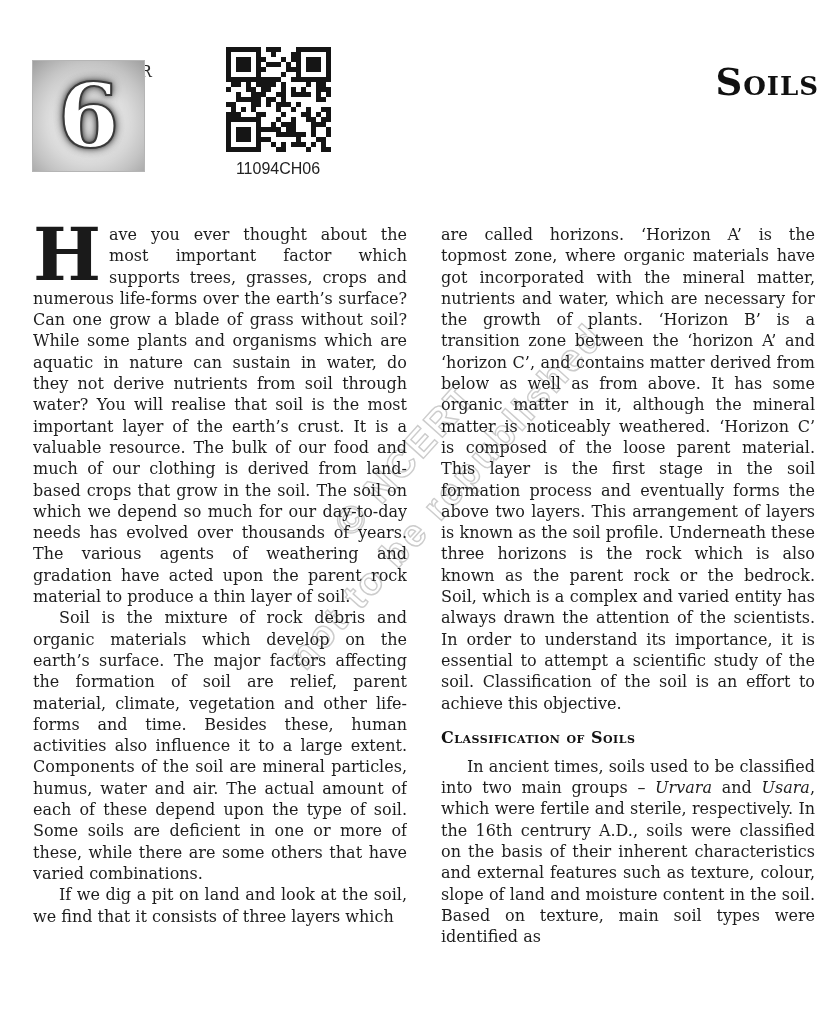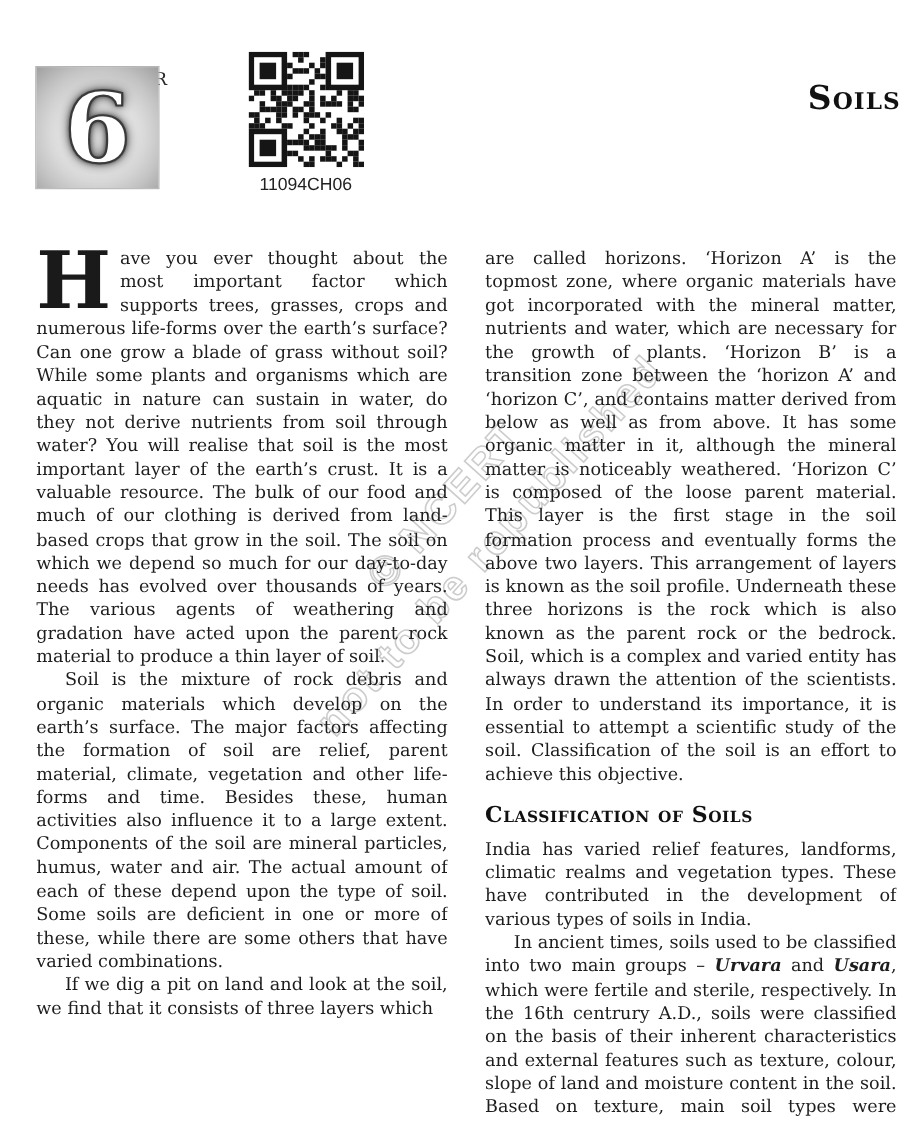--- a/index.html
+++ b/index.html
@@ -35,22 +35,22 @@
   .qr-code{
     width:105px;height:105px;margin:0 auto;
     background:#fff;padding:4px;
   }
   .qr-caption{
     margin-top:4px;
     font-family:"Liberation Sans",sans-serif;
     font-size:16px;color:#222;
   }
   .page-title{
-    position:absolute;top:72px;right:15px;margin:0;
-    font-size:30px;font-weight:bold;letter-spacing:1px;
+    position:absolute;top:60px;right:15px;margin:0;
+    font-size:37px;font-weight:bold;letter-spacing:1px;
     font-variant:small-caps;color:#111;
   }
   
   .watermark{
     position:absolute;left:426px;top:478px;
     transform:translate(-50%,-50%) rotate(-48deg);
     text-align:center;white-space:nowrap;
     font-family:"Liberation Sans",sans-serif;font-weight:bold;
     font-size:38px;line-height:55px;letter-spacing:3px;
     color:rgba(255,255,255,0);
@@ -72,25 +72,25 @@
   }
   .indent{text-indent:26px;}
   .dropcap{
     float:left;
     font-size:72px;line-height:56px;
     font-weight:bold;color:#1a1a1a;
     padding:3px 8px 0 0;
   }
   .section-heading{
     margin:14px 0 9px 0;
-    font-size:20px;font-weight:bold;
+    font-size:16px;font-weight:bold;
     font-variant:small-caps;letter-spacing:.5px;
     color:#111;text-align:left;
   }
-  .ital{font-style:italic;font-weight:bold;}
+  .ital{font-style:italic;}
 </style>
 </head>
 <body>
 
 <div class="page">
 
   <div class="watermark">
     <div>© NCERT</div>
     <div>not to be republished</div>
   </div>
@@ -260,18 +260,17 @@
 
     <div class="col">
       <p class="para"><span class="dropcap">H</span><span>ave you ever thought about the most important factor which supports trees, grasses, crops and numerous life-forms over the earth’s surface?  Can one grow a blade of grass without soil? While some plants and organisms which are aquatic in nature can sustain in water, do they not derive nutrients from soil through water?  You will realise that soil is the most important layer of the earth’s crust. It is a valuable resource. The bulk of our food and much of our clothing is derived from land-based crops that grow in the soil. The soil on which we depend so much for our day-to-day needs has evolved over thousands of years. The various agents of weathering and gradation have acted upon the parent rock material to produce a thin layer of soil.</span></p>
       <p class="para indent">Soil is the mixture of rock debris and organic materials which develop on the earth’s surface. The major factors affecting the formation of soil are relief, parent material, climate, vegetation and other life-forms and time. Besides these, human activities also influence it to a large extent. Components of the soil are mineral particles, humus, water and air. The actual amount of each of these depend upon the type of soil. Some soils are deficient in one or more of these, while there are some others that have varied combinations.</p>
       <p class="para indent">If we dig a pit on land and look at the soil, we find that it consists of three layers which</p>
     </div>
 
     <div class="col">
       <p class="para">are called horizons. ‘Horizon A’ is the topmost zone, where organic materials have got incorporated with the mineral matter, nutrients and water, which are necessary for the growth of plants. ‘Horizon B’ is a transition zone between the ‘horizon A’ and ‘horizon C’, and contains matter derived from below as well as from above. It has some organic matter in it, although the mineral matter is noticeably weathered. ‘Horizon C’ is composed of the loose parent material. This layer is the first stage in the soil formation process and eventually forms the above two layers. This arrangement of layers is known as the soil profile. Underneath these three horizons is the rock which is also known as the parent rock or the bedrock. Soil, which is a complex and varied entity has always drawn the attention of the scientists.  In order to understand its importance, it is essential to attempt a scientific study of the soil. Classification of the soil is an effort to achieve this objective.</p>
       <h2 class="section-heading">Classification of Soils</h2>
-      <p class="para">India has varied relief features, landforms, climatic realms and vegetation types.  These have contributed in the development of various types of soils in India.</p>
       <p class="para indent"><span>In ancient times, soils used to be classified into two main groups – </span><span class="ital">Urvara</span><span> and </span><span class="ital">Usara</span><span>, which were fertile and sterile, respectively. In the 16th centrury A.D., soils were classified on the basis of their inherent characteristics and external features such as texture, colour, slope of land and moisture content in the soil. Based on texture, main soil types were identified as</span></p>
     </div>
 
   </div>
 </div>
 
 </body></html>

